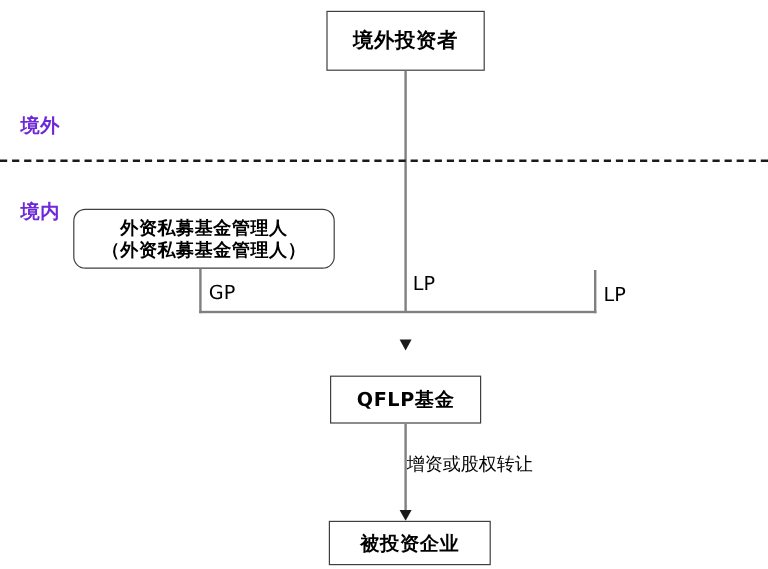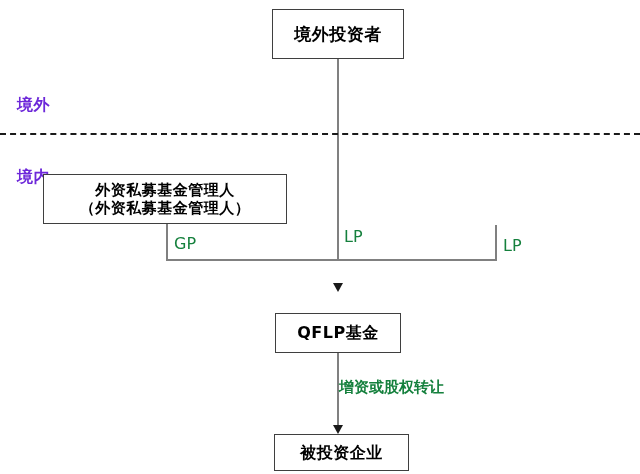--- a/index.html
+++ b/index.html
@@ -26,21 +26,21 @@
     justify-content: center;
     color: #000000;
     font-weight: 700;
     text-align: center;
     line-height: 1.22;
     letter-spacing: 0.5px;
   }
   .node .ln { display: block; white-space: nowrap; }
 
   #node-overseas-investor { left: 272px; top: 9px;  width: 132px; height: 50px; font-size: 17px; }
-  #node-fund-manager      { left: 43px;  top: 174px; width: 244px; height: 50px; font-size: 15px; }
+  #node-fund-manager      { left: 61px;  top: 174px; width: 218px; height: 50px; font-size: 15px; border-radius: 10px; }
   #node-domestic-investor { left: 403px; top: 175px; width: 183px; height: 50px; font-size: 17px; }
   #node-qflp-fund         { left: 275px; top: 313px; width: 126px; height: 40px; font-size: 16px; }
   #node-invested-company  { left: 274px; top: 434px; width: 135px; height: 37px; font-size: 16px; text-align: center; }
 
   .line-v, .line-h {
     position: absolute;
     background: #808080;
   }
   .line-v { width: 2px; }
   .line-h { height: 2px; }
@@ -71,27 +71,27 @@
     letter-spacing: 0.5px;
     white-space: nowrap;
   }
   #label-zone-offshore { left: 17px; top: 95px; }
   #label-zone-onshore  { left: 17px; top: 153px; margin-top: 14px; }
 
   .edge-label {
     position: absolute;
     font-size: 16px;
     font-weight: 400;
-    color: #15803d;
+    color: #000000;
     white-space: nowrap;
   }
   #label-gp       { left: 174px; top: 234px; }
   #label-lp-mid   { left: 344px; top: 227px; }
   #label-lp-right { left: 503px; top: 236px; }
-  #label-capital-increase { left: 339px; top: 378px; font-size: 15px; font-weight: 700; }
+  #label-capital-increase { left: 339px; top: 378px; font-size: 15px; font-weight: 400; }
 </style>
 </head>
 <body>
 
 <div id="canvas">
 
   <div class="node" id="node-overseas-investor">
     <span class="ln">境外投资者</span>
   </div>
 

